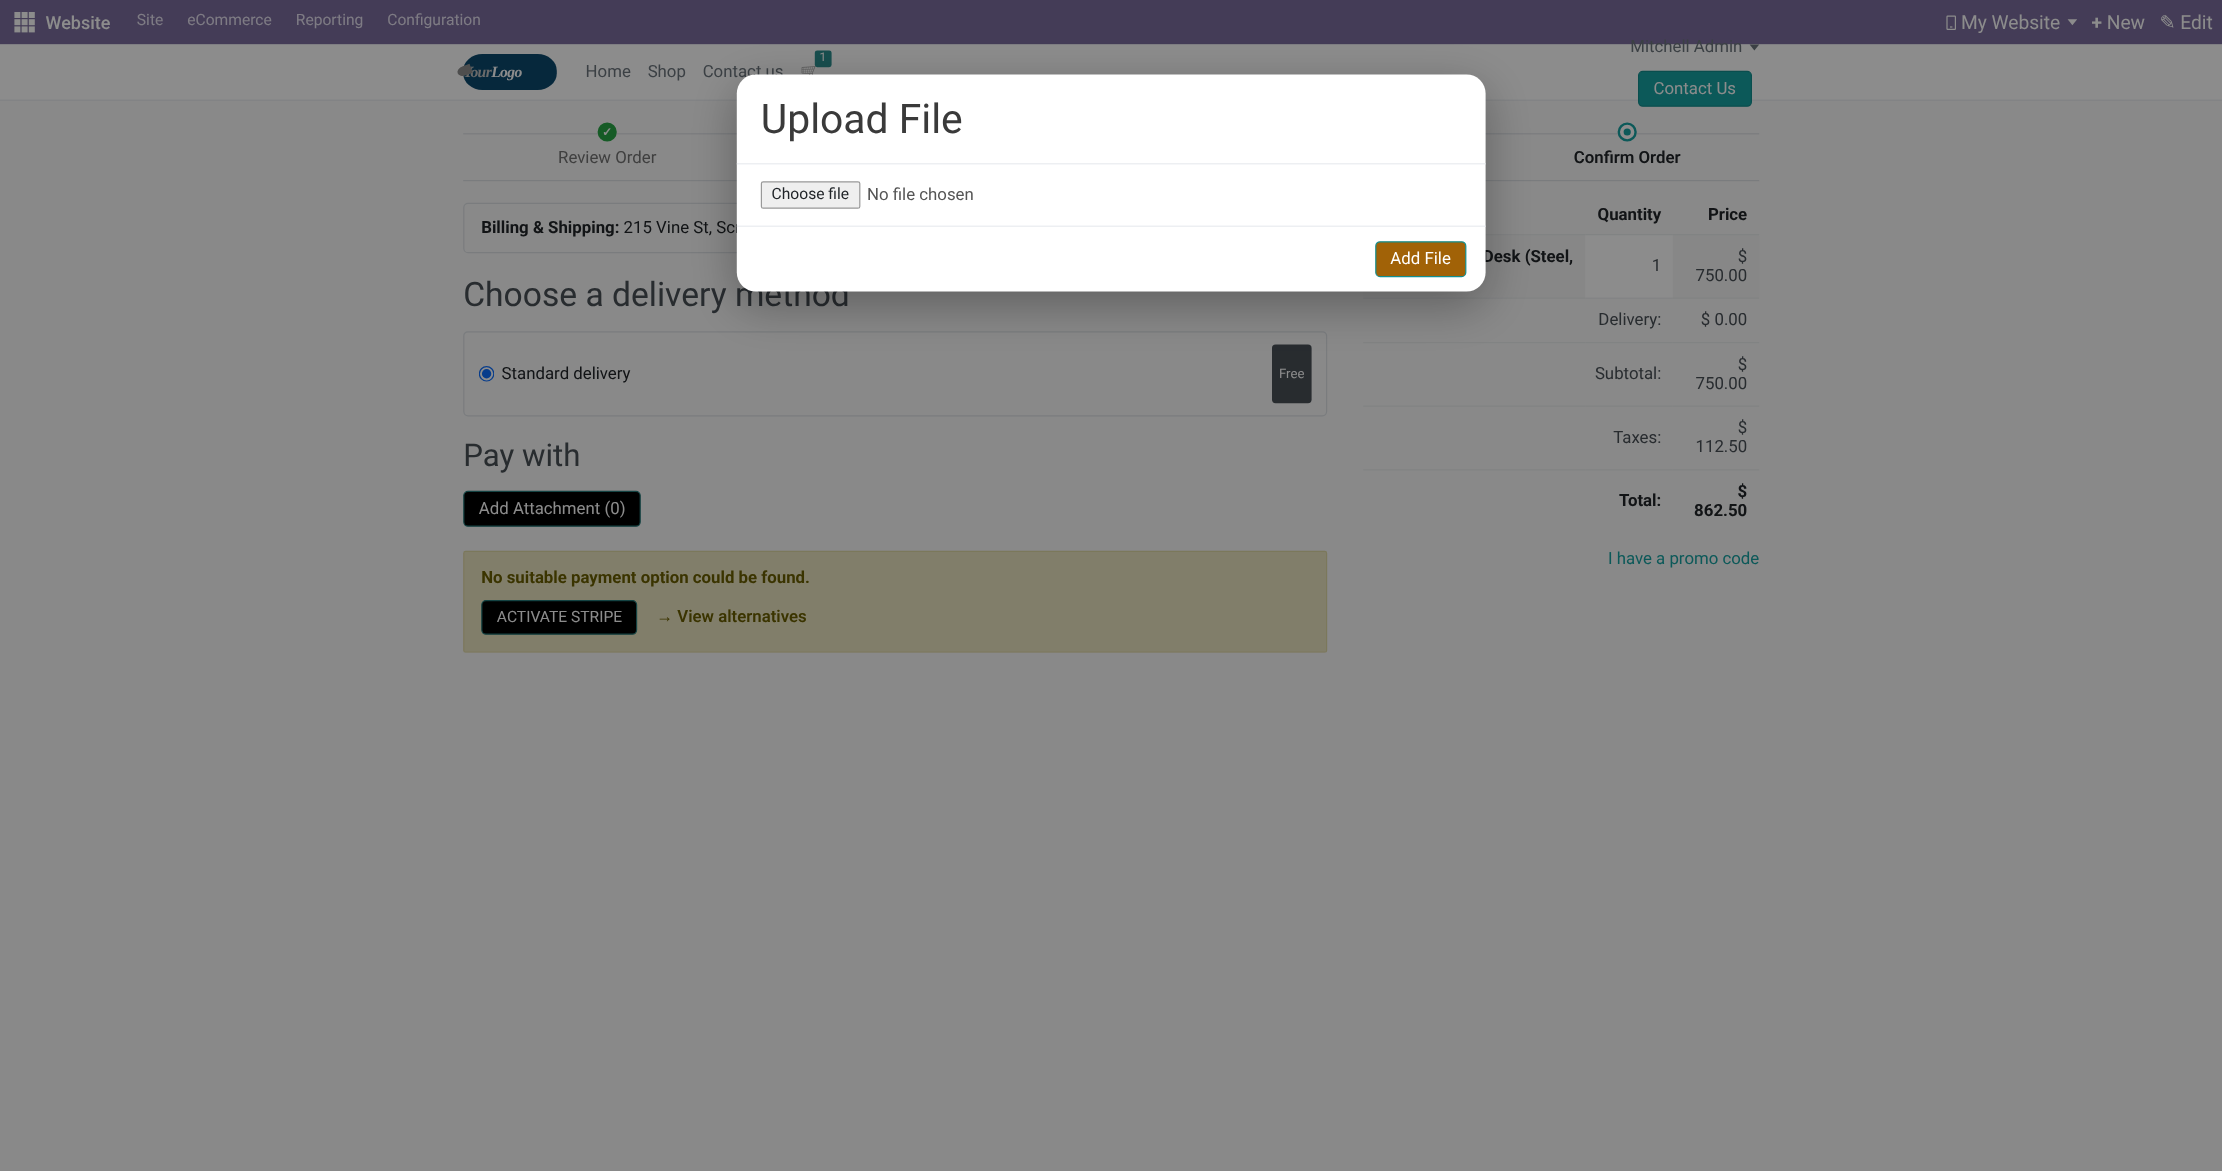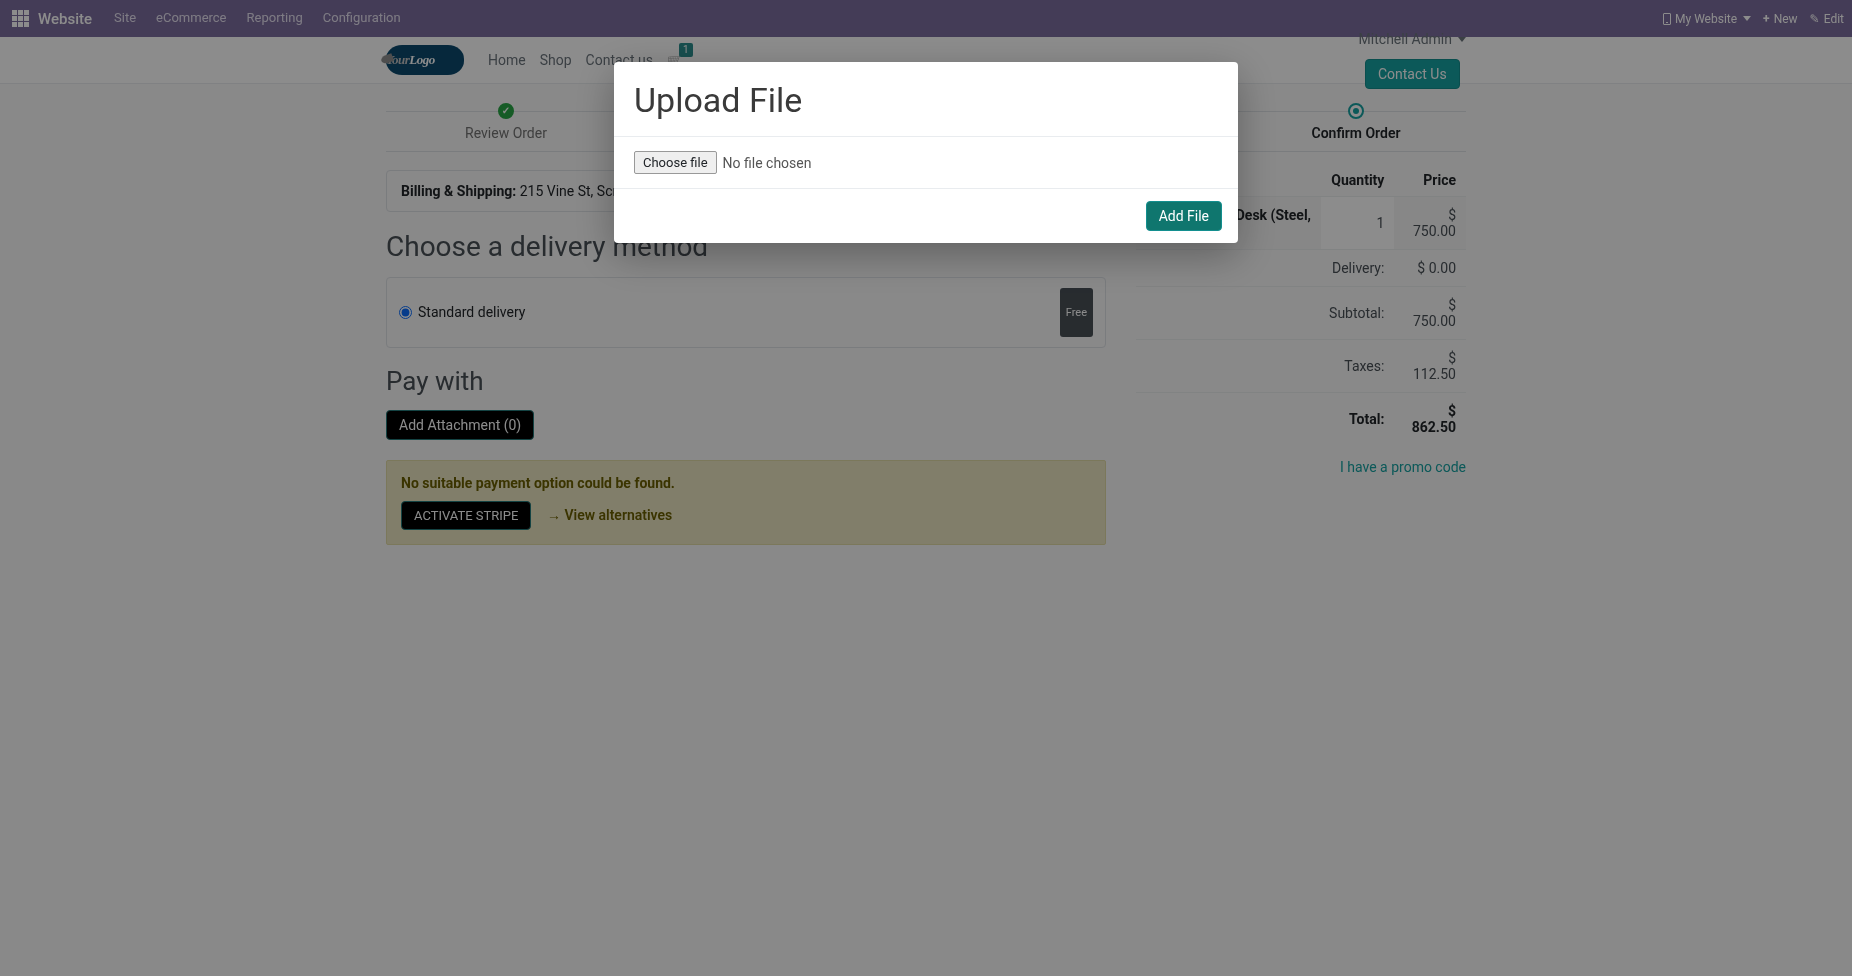--- a/index.html
+++ b/index.html
@@ -6,21 +6,21 @@
   body { font-family: -apple-system, BlinkMacSystemFont, "Segoe UI", Roboto, "Helvetica Neue", Arial, sans-serif; font-size: 13px; background: #f9f9f9; color: #212529; overflow: hidden; }
 
   
   .topbar { background: #7c6e9e; color: #fff; height: 37px; display: flex; align-items: center; padding: 0 8px; font-size: 14px; }
   .topbar-left { display: flex; align-items: flex-start; gap: 0; }
   .apps-icon { width: 18px; height: 18px; display: flex; flex-wrap: wrap; gap: 1px; margin: 0 6px 0 4px; cursor: pointer; }
   .apps-icon span { width: 5px; height: 5px; background: #fff; }
   .app-name { font-weight: 500; padding: 0 12px 0 2px; font-size: 15px;}
   .topnav-item { padding: 0 10px; color: #e5e0f0; cursor: pointer; font-size: 13px; }
   .topbar-right { margin-left: auto; display: flex; align-items: center; gap: 12px; }
-  .topbar-right .sep { display: flex; align-items: center; gap: 4px; cursor: pointer; font-size: 12px; }
+  .topbar-right .sep { display: flex; align-items: center; gap: 4px; cursor: pointer; font-size: 16px; }
   .tri-down { display: inline-block; border-left: 4px solid transparent; border-right: 4px solid transparent; border-top: 5px solid #fff; margin-left: 2px; }
 
   
   .siteheader { background: #fff; border-bottom: 1px solid #e9ecef; }
   .siteheader-inner { max-width: 1110px; margin: 0 auto; display: flex; align-items: center; height: 46px; padding: 0 15px; }
   .logo { width: 78px; height: 30px; background: #0c4a6e; border-radius: 16px / 14px; position: relative; display: flex; align-items: center; }
   .logo::before { content:""; position:absolute; left:-5px; top:10px; width:12px; height:8px; background:#8f8f8f; border-radius:50% 0 0 50%; transform: rotate(-20deg);}
   .logo span { font-family: Georgia, serif; font-style: italic; font-weight: bold; color: #fff; font-size: 13px; letter-spacing: -0.5px;}
   .logo b { color:#c1c1c1; font-style: italic;}
   .mainnav { display: flex; gap: 14px; margin-left: 24px; }
@@ -78,21 +78,21 @@
   .sumtable td { text-align: right; padding: 10px; border-top: 1px solid #eceeef; color:#495057;}
   .sumtable td:first-child { text-align: left; }
   .sumtable tr.item td:first-child { font-weight: 700; color:#212529;}
   .sumtable tr.item { background: #f6f6f6; }
   .sumtable tr.item td:nth-child(2){ background:#fff;}
   .sumtable tr.total td { font-weight: 700; color:#212529;}
   .promo { text-align: right; color: #17a2a2; padding-top: 14px; cursor:pointer; font-size:14px;}
 
   
   .overlay { position: fixed; inset: 0; background: rgba(0,0,0,0.45); display: flex; align-items: flex-start; justify-content: center; z-index: 100; }
-  .modal { background: #fff; width: 624px; margin-top: 62px; border-radius: 4px; box-shadow: 0 12px 40px rgba(0,0,0,0.3); }
+  .modal { background: #fff; width: 624px; margin-top: 62px; border-radius: 16px; box-shadow: 0 12px 40px rgba(0,0,0,0.3); }
   .modal-header { padding: 18px 20px 16px; }
   .modal-title { font-size: 34px; font-weight: 400; color: #3a3a3a; }
   .modal-body { border-top: 1px solid #e9ecef; border-bottom: 1px solid #e9ecef; padding: 14px 20px; display:flex; align-items:center; gap: 6px;}
   .file-btn { border: 1px solid #999; background: #efefef; padding: 3px 8px; font-size: 13px; border-radius: 2px; cursor:pointer;}
   .file-status { color: #555; font-size: 14px; }
   .modal-footer { padding: 12px 16px; display: flex; justify-content: flex-end; }
 
   
   .icon-mobile { display:inline-block; width:8px; height:12px; border:1px solid #fff; border-radius:1px; position:relative;}
   .icon-mobile::after{content:""; position:absolute; bottom:1px; left:2px; width:2px; height:1px; background:#fff;}
@@ -253,16 +253,16 @@
 <div class="overlay">
   <div class="modal">
     <div class="modal-header">
       <div class="modal-title">Upload File</div>
     </div>
     <div class="modal-body">
       <span class="file-btn">Choose file</span>
       <span class="file-status">No file chosen</span>
     </div>
     <div class="modal-footer">
-      <div class="btn btn-teal" style="background:#0f766e">Add File</div>
+      <div class="btn btn-teal" style="background:#a16207">Add File</div>
     </div>
   </div>
 </div>
 
 </body></html>

